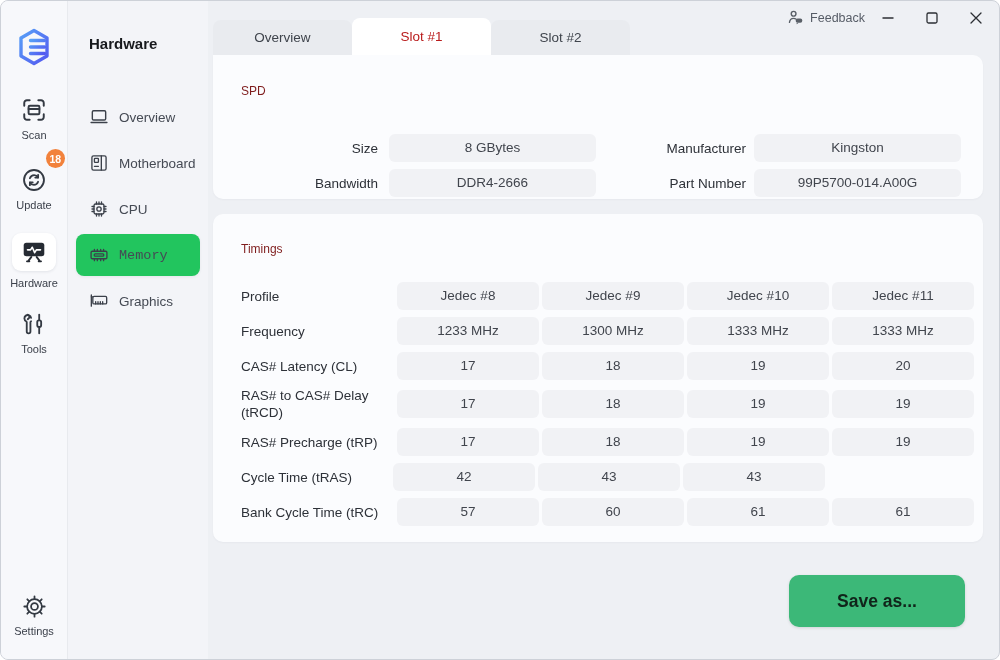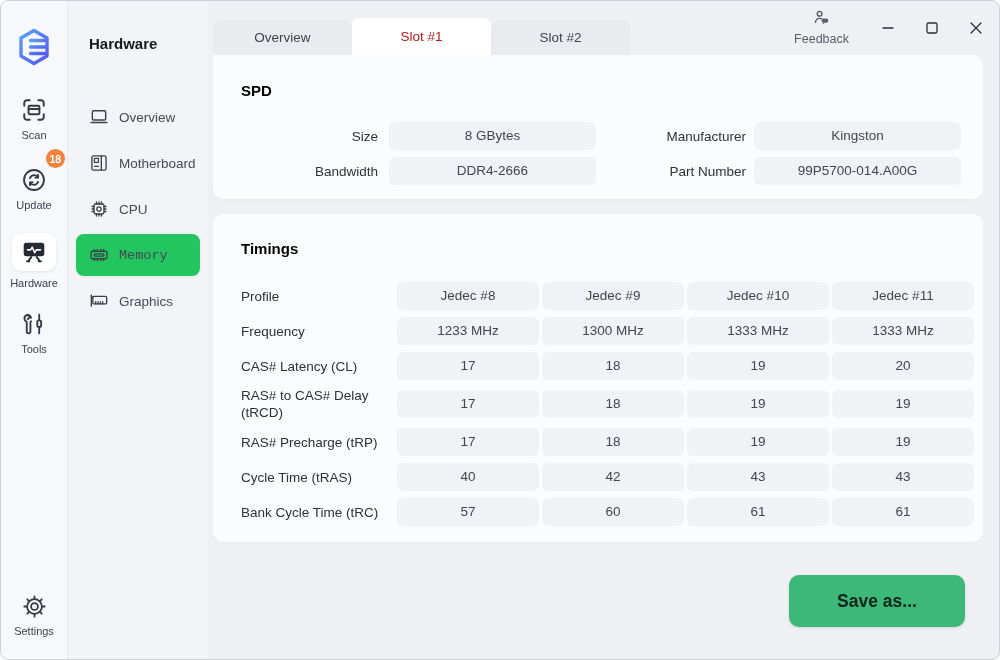--- a/index.html
+++ b/index.html
@@ -32,35 +32,35 @@
   .panel-item {
     height:42px; margin-bottom:4px; border-radius:8px; display:flex; align-items:center;
     padding-left:13px; cursor:pointer;
   }
   .panel-item.selected { background:#22c55e; box-shadow:0 1px 3px rgba(40,50,70,.07);font-family:Liberation Mono, monospace; }
   .panel-icon { width:20px; height:20px; margin-right:10px; flex:0 0 20px; }
   .panel-label { font-size:13.5px; color:#454a54; }
   
   .main { flex:1; position:relative; padding:0 16px 0 5px; }
   .top-right { position:absolute; top:8px; right:16px; display:flex; align-items:center; }
-  .feedback { display:flex; align-items:center; gap:6px; margin-right:32px; cursor:pointer;flex-direction:column; }
+  .feedback { display:flex; align-items:center; gap:6px; margin-right:16px; cursor:pointer; }
   .feedback-label { font-size:12.5px; color:#565c66; }
   .win-btn { width:14px; height:14px; margin-left:30px; display:flex; align-items:center; justify-content:center; cursor:pointer; }
   .desc { margin:38px 0 0 0; font-size:13.5px; color:#34383f; line-height:16px; }
   .tabs { margin-top:19px; display:flex; height:35px; align-items:flex-end; }
   .tab {
     width:139px; height:35px; background:#e9ebef; border-radius:8px 8px 0 0;
     display:flex; align-items:center; justify-content:center;
     font-size:13.5px; color:#3f444c; cursor:pointer;
   }
   .tab.active { background:#ffffff; color:#b91c1c; height:37px; }
   .card { background:#fbfcfe; border-radius:10px; box-shadow:0 1px 2px rgba(40,50,70,.04); }
-  .card-title { font-size:15px; font-weight:bold; color:#000000; line-height:24px; }
+  .card-title { font-size:12px; font-weight:normal; color:#7f1d1d; line-height:24px; }
   .spd-card { height:144px; padding:24px 0 0 28px; border-top-left-radius:0; }
-  .spd-rows { margin-top:19px; }
+  .spd-rows { margin-top:31px; }
   .spd-row { display:flex; align-items:center; margin-bottom:7px; }
   .f-label { font-size:13.5px; color:#2d3138; text-align:right; }
   .f-label.c1 { width:137px; }
   .f-label.c2 { width:150px; }
   .pill {
     background:#f1f2f5; border-radius:6px; height:28px; line-height:28px; text-align:center;
     font-size:13.5px; color:#41454d;
   }
   .pill.spd { width:207px; }
   .spd-row .p1 { margin-left:11px; }
@@ -322,21 +322,20 @@
         <div class="t-row">
           <span class="t-label">RAS# Precharge (tRP)</span>
           <div class="pill t first">17</div>
           <div class="pill t">18</div>
           <div class="pill t">19</div>
           <div class="pill t">19</div>
         </div>
 
         <div class="t-row">
           <span class="t-label">Cycle Time (tRAS)</span>
-          <div class="pill t first">40</div>
           <div class="pill t">42</div>
           <div class="pill t">43</div>
           <div class="pill t">43</div>
         </div>
 
         <div class="t-row">
           <span class="t-label">Bank Cycle Time (tRC)</span>
           <div class="pill t first">57</div>
           <div class="pill t">60</div>
           <div class="pill t">61</div>

